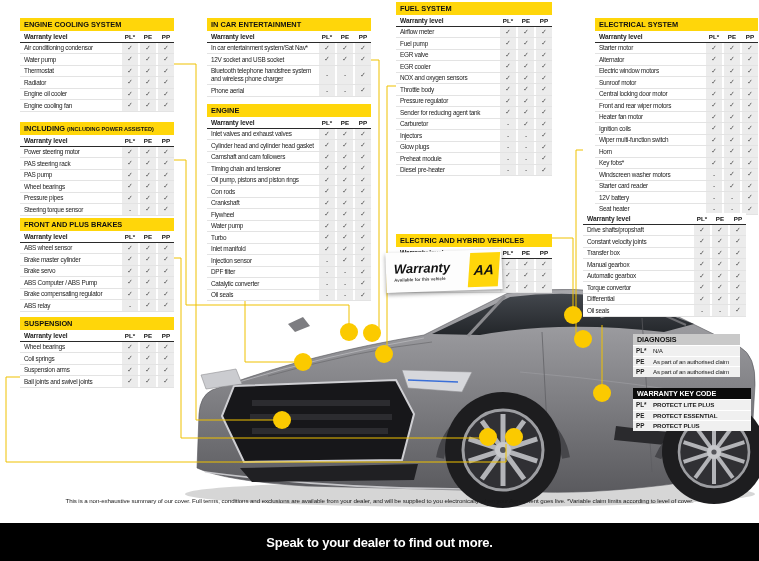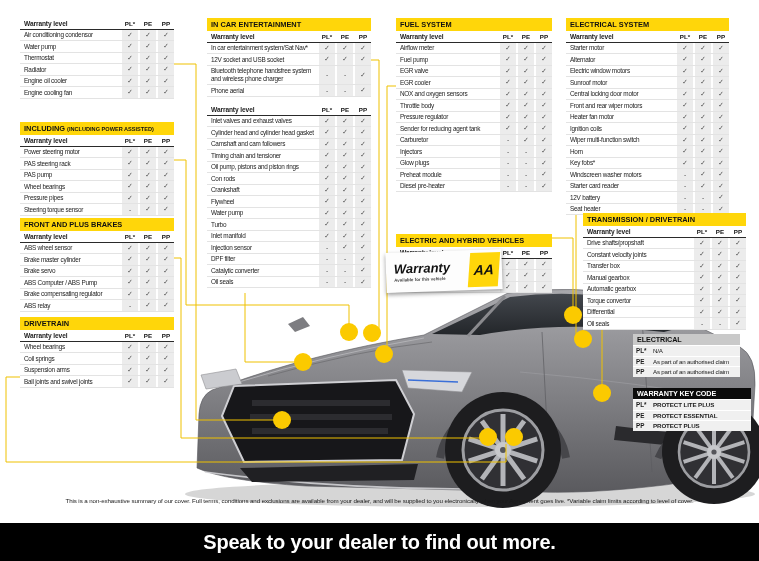--- a/index.html
+++ b/index.html
@@ -43,21 +43,21 @@
 
   
   .car-svg{position:absolute;left:0;top:0;z-index:1}
   .callout-svg{position:absolute;left:0;top:0;z-index:2}
 
   
   .disclaimer{position:absolute;left:0;top:497px;width:759px;text-align:center;font-size:6.2px;
               letter-spacing:-0.1px;color:#1a1a1a;z-index:5}
   .footer{position:absolute;left:0;top:523px;width:759px;height:38px;background:#000;z-index:5;
           display:flex;align-items:center;justify-content:center}
-  .footer span{color:#fff;font-weight:700;font-size:20px;letter-spacing:-0.2px}
+  .footer span{color:#fff;font-weight:700;font-size:13px;letter-spacing:-0.2px}
 </style>
 </head>
 <body>
 
 <svg class="car-svg" width="759" height="561" viewBox="0 0 759 561">
   <defs>
     <linearGradient id="bodyG" x1="0" y1="0" x2="0" y2="1">
       <stop offset="0" stop-color="#a9a9ad"></stop>
       <stop offset="0.55" stop-color="#7e7e82"></stop>
       <stop offset="1" stop-color="#5a5a5e"></stop>
@@ -141,20 +141,23 @@
     <circle cx="488" cy="437" r="9"></circle>
     <circle cx="514" cy="437" r="9"></circle>
     <circle cx="573" cy="315" r="9"></circle>
     <circle cx="583" cy="339" r="9"></circle>
     <circle cx="602" cy="393" r="9"></circle>
   </g>
 </svg>
 
 <div id="tables-root">
     <div class="tbl" style="left: 20px; top: 18px; width: 154px;">
+      <div class="tbl-h">
+        <span>ENGINE COOLING SYSTEM</span>
+      </div>
       <div class="row wl">
         <div class="lbl">Warranty level</div>
         <div class="mk">PL*</div>
         <div class="mk">PE</div>
         <div class="mk">PP</div>
       </div>
       <div class="row">
         <div class="lbl">Air conditioning condensor</div>
         <div class="mk">✓</div>
         <div class="mk">✓</div>
@@ -281,21 +284,21 @@
       </div>
       <div class="row">
         <div class="lbl">ABS relay</div>
         <div class="mk">-</div>
         <div class="mk">✓</div>
         <div class="mk">✓</div>
       </div>
     </div>
     <div class="tbl" style="left: 20px; top: 317px; width: 154px;">
       <div class="tbl-h">
-        <span>DRIVETRAIN</span>
+        <span>SUSPENSION</span>
       </div>
       <div class="row wl">
         <div class="lbl">Warranty level</div>
         <div class="mk">PL*</div>
         <div class="mk">PE</div>
         <div class="mk">PP</div>
       </div>
       <div class="row">
         <div class="lbl">Wheel bearings</div>
         <div class="mk">✓</div>
@@ -350,20 +353,23 @@
         <div class="mk">✓</div>
       </div>
       <div class="row">
         <div class="lbl">Phone aerial</div>
         <div class="mk">-</div>
         <div class="mk">-</div>
         <div class="mk">✓</div>
       </div>
     </div>
     <div class="tbl" style="left: 207px; top: 104px; width: 164px;">
+      <div class="tbl-h">
+        <span>ENGINE</span>
+      </div>
       <div class="row wl">
         <div class="lbl">Warranty level</div>
         <div class="mk">PL*</div>
         <div class="mk">PE</div>
         <div class="mk">PP</div>
       </div>
       <div class="row">
         <div class="lbl">Inlet valves and exhaust valves</div>
         <div class="mk">✓</div>
         <div class="mk">✓</div>
@@ -447,21 +453,21 @@
         <div class="mk">-</div>
         <div class="mk">✓</div>
       </div>
       <div class="row">
         <div class="lbl">Oil seals</div>
         <div class="mk">-</div>
         <div class="mk">-</div>
         <div class="mk">✓</div>
       </div>
     </div>
-    <div class="tbl" style="left: 396px; top: 18px; width: 156px;">
+    <div class="tbl" style="left: 396px; top: 2px; width: 156px;">
       <div class="tbl-h">
         <span>FUEL SYSTEM</span>
       </div>
       <div class="row wl">
         <div class="lbl">Warranty level</div>
         <div class="mk">PL*</div>
         <div class="mk">PE</div>
         <div class="mk">PP</div>
       </div>
       <div class="row">
@@ -565,21 +571,21 @@
         <div class="mk">✓</div>
         <div class="mk">✓</div>
       </div>
       <div class="row">
         <div class="lbl">AC/DC converter</div>
         <div class="mk">✓</div>
         <div class="mk">✓</div>
         <div class="mk">✓</div>
       </div>
     </div>
-    <div class="tbl" style="left: 566px; top: 18px; width: 163px;">
+    <div class="tbl" style="left: 595px; top: 18px; width: 163px;">
       <div class="tbl-h">
         <span>ELECTRICAL SYSTEM</span>
       </div>
       <div class="row wl">
         <div class="lbl">Warranty level</div>
         <div class="mk">PL*</div>
         <div class="mk">PE</div>
         <div class="mk">PP</div>
       </div>
       <div class="row">
@@ -667,23 +673,20 @@
         <div class="mk">✓</div>
       </div>
       <div class="row">
         <div class="lbl">Seat heater</div>
         <div class="mk">-</div>
         <div class="mk">-</div>
         <div class="mk">✓</div>
       </div>
     </div>
     <div class="tbl" style="left: 583px; top: 213px; width: 163px;">
-      <div class="tbl-h">
-        <span>TRANSMISSION / DRIVETRAIN</span>
-      </div>
       <div class="row wl">
         <div class="lbl">Warranty level</div>
         <div class="mk">PL*</div>
         <div class="mk">PE</div>
         <div class="mk">PP</div>
       </div>
       <div class="row">
         <div class="lbl">Drive shafts/propshaft</div>
         <div class="mk">✓</div>
         <div class="mk">✓</div>
@@ -726,21 +729,21 @@
         <div class="mk">✓</div>
       </div>
       <div class="row">
         <div class="lbl">Oil seals</div>
         <div class="mk">-</div>
         <div class="mk">-</div>
         <div class="mk">✓</div>
       </div>
     </div>
     <div class="mini" style="left: 633px; top: 334px; width: 107px;">
-      <div class="mh gray">ELECTRICAL</div>
+      <div class="mh gray">DIAGNOSIS</div>
       <div class="mrow">
         <div class="mcode">PL*</div>
         <div class="mtext">N/A</div>
       </div>
       <div class="mrow">
         <div class="mcode">PE</div>
         <div class="mtext">As part of an authorised claim</div>
       </div>
       <div class="mrow">
         <div class="mcode">PP</div>

